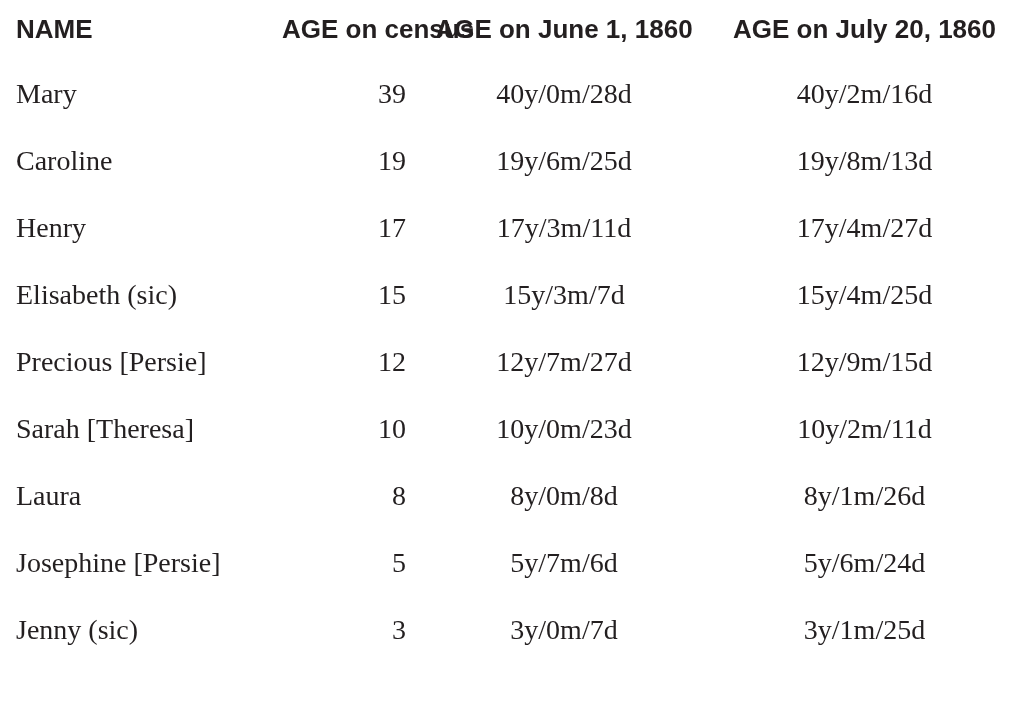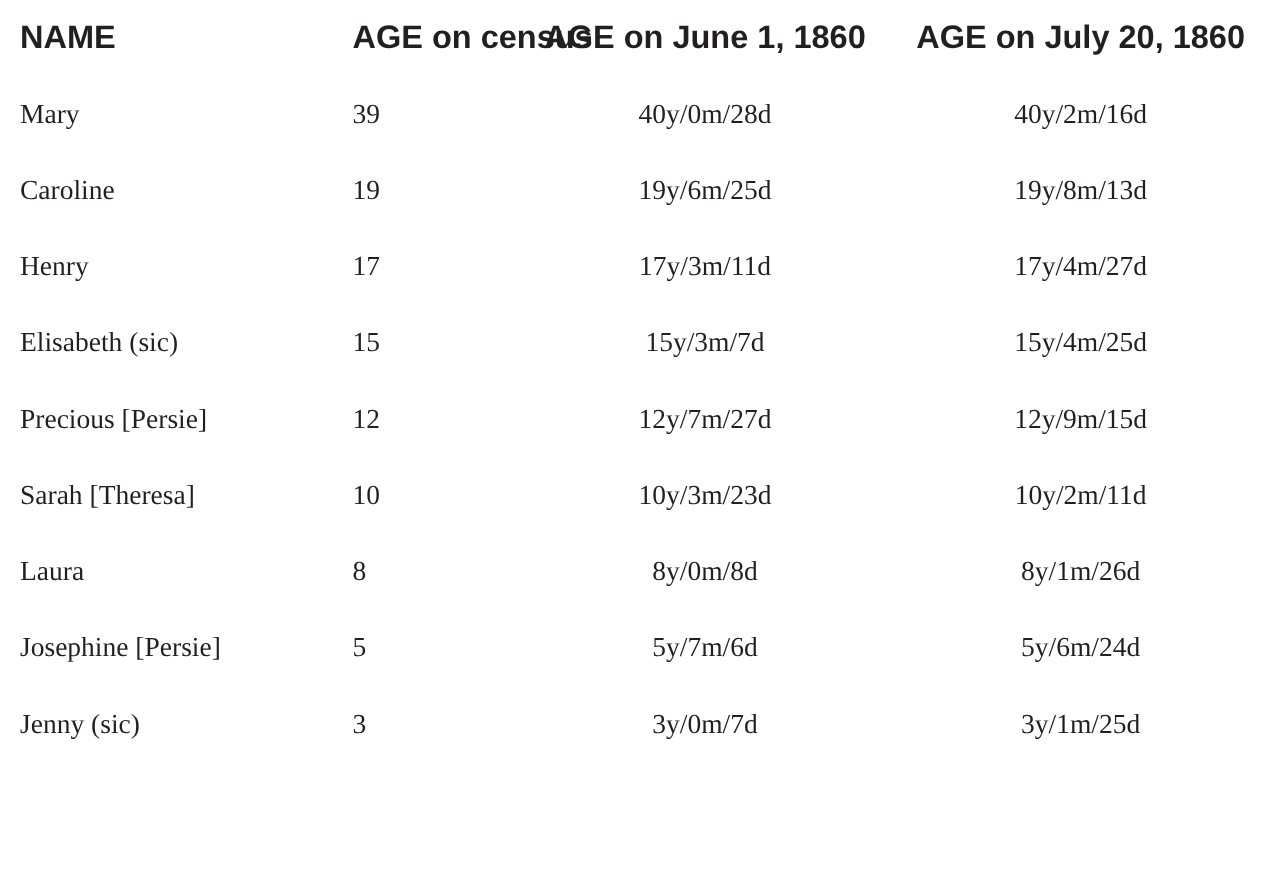--- a/index.html
+++ b/index.html
@@ -44,31 +44,32 @@
   }
   thead th.h-age {
     text-align: right;
     padding-right: 8px;
   }
   thead th.h-june,
   thead th.h-july {
   }
 
   tbody td {
-    font-size: 22px;
+    font-size: 28px;
     color: #231f20;
     padding: 17px 0 18px 0;
     vertical-align: baseline;
     white-space: nowrap;
   }
   tbody td.t-name {
     text-align: left;
     padding-left: 2px;
   }
   tbody td.t-age {
+    text-align: right;
     padding-right: 8px;
   }
   tbody td.t-june,
   tbody td.t-july {
     text-align: center;
   }
   .sic { }
 </style>
 </head>
 <body>
@@ -116,21 +117,21 @@
         </tr>
         <tr>
           <td class="t-name">Precious [Persie]</td>
           <td class="t-age">12</td>
           <td class="t-june">12y/7m/27d</td>
           <td class="t-july">12y/9m/15d</td>
         </tr>
         <tr>
           <td class="t-name">Sarah   [Theresa]</td>
           <td class="t-age">10</td>
-          <td class="t-june">10y/3m/23d</td>
+          <td class="t-june">10y/0m/23d</td>
           <td class="t-july">10y/2m/11d</td>
         </tr>
         <tr>
           <td class="t-name">Laura</td>
           <td class="t-age">8</td>
           <td class="t-june">8y/0m/8d</td>
           <td class="t-july">8y/1m/26d</td>
         </tr>
         <tr>
           <td class="t-name">Josephine [Persie]</td>

